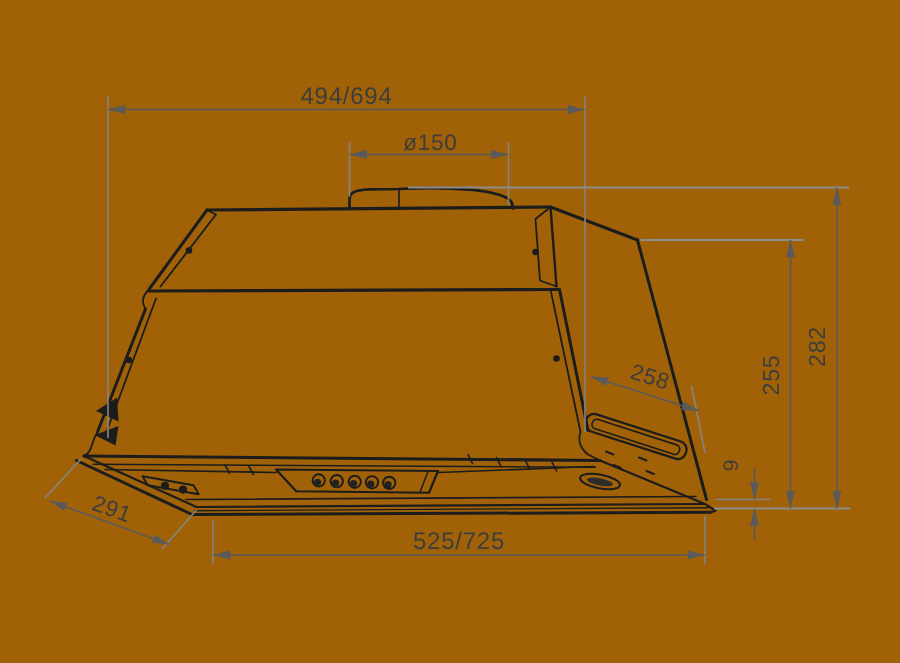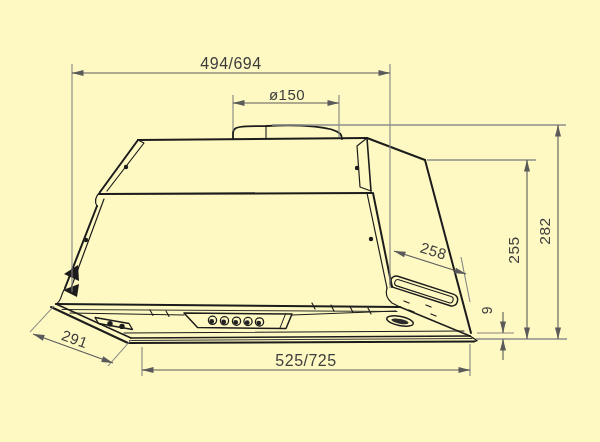--- a/index.html
+++ b/index.html
@@ -8,21 +8,21 @@
     width: 600px;
     height: 442px;
     background: #fbfbfa;
     overflow: hidden;
     font-family: "Liberation Sans", sans-serif;
   }
   .canvas {
     position: relative;
     width: 600px;
     height: 442px;
-    background: #fef9c3;
+    background: #a16207;
   }
   svg { display: block; }
   .dim-text {
     fill: #3d3d3d;
     font-family: "Liberation Sans", "DejaVu Sans", sans-serif;
     letter-spacing: 0.5px;
   }
   .obj  { stroke: #1c1c1c; fill: none; stroke-linejoin: round; stroke-linecap: round; }
   .dim  { stroke: #5a5a5a; fill: none; stroke-width: 1.1; }
   .ext  { stroke: #848484; fill: none; stroke-width: 1.1; }

